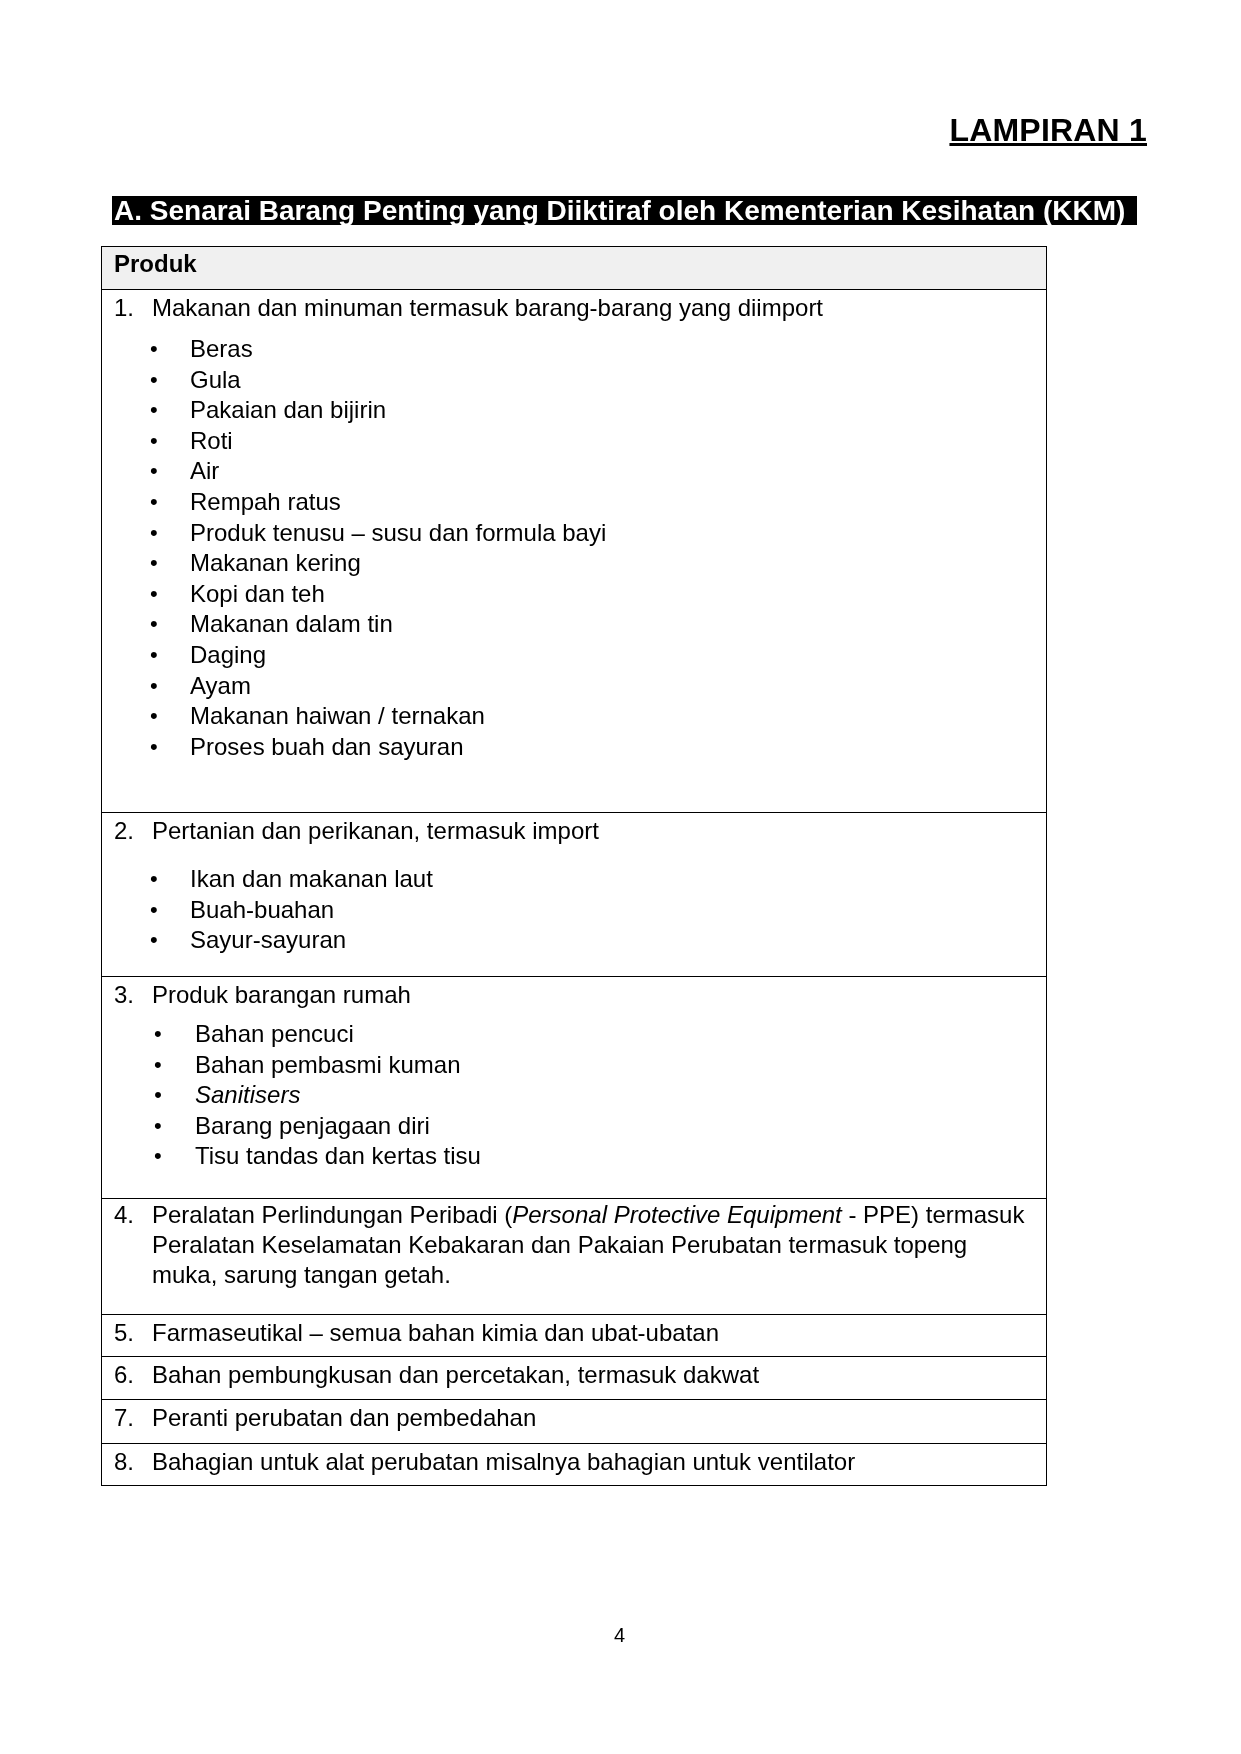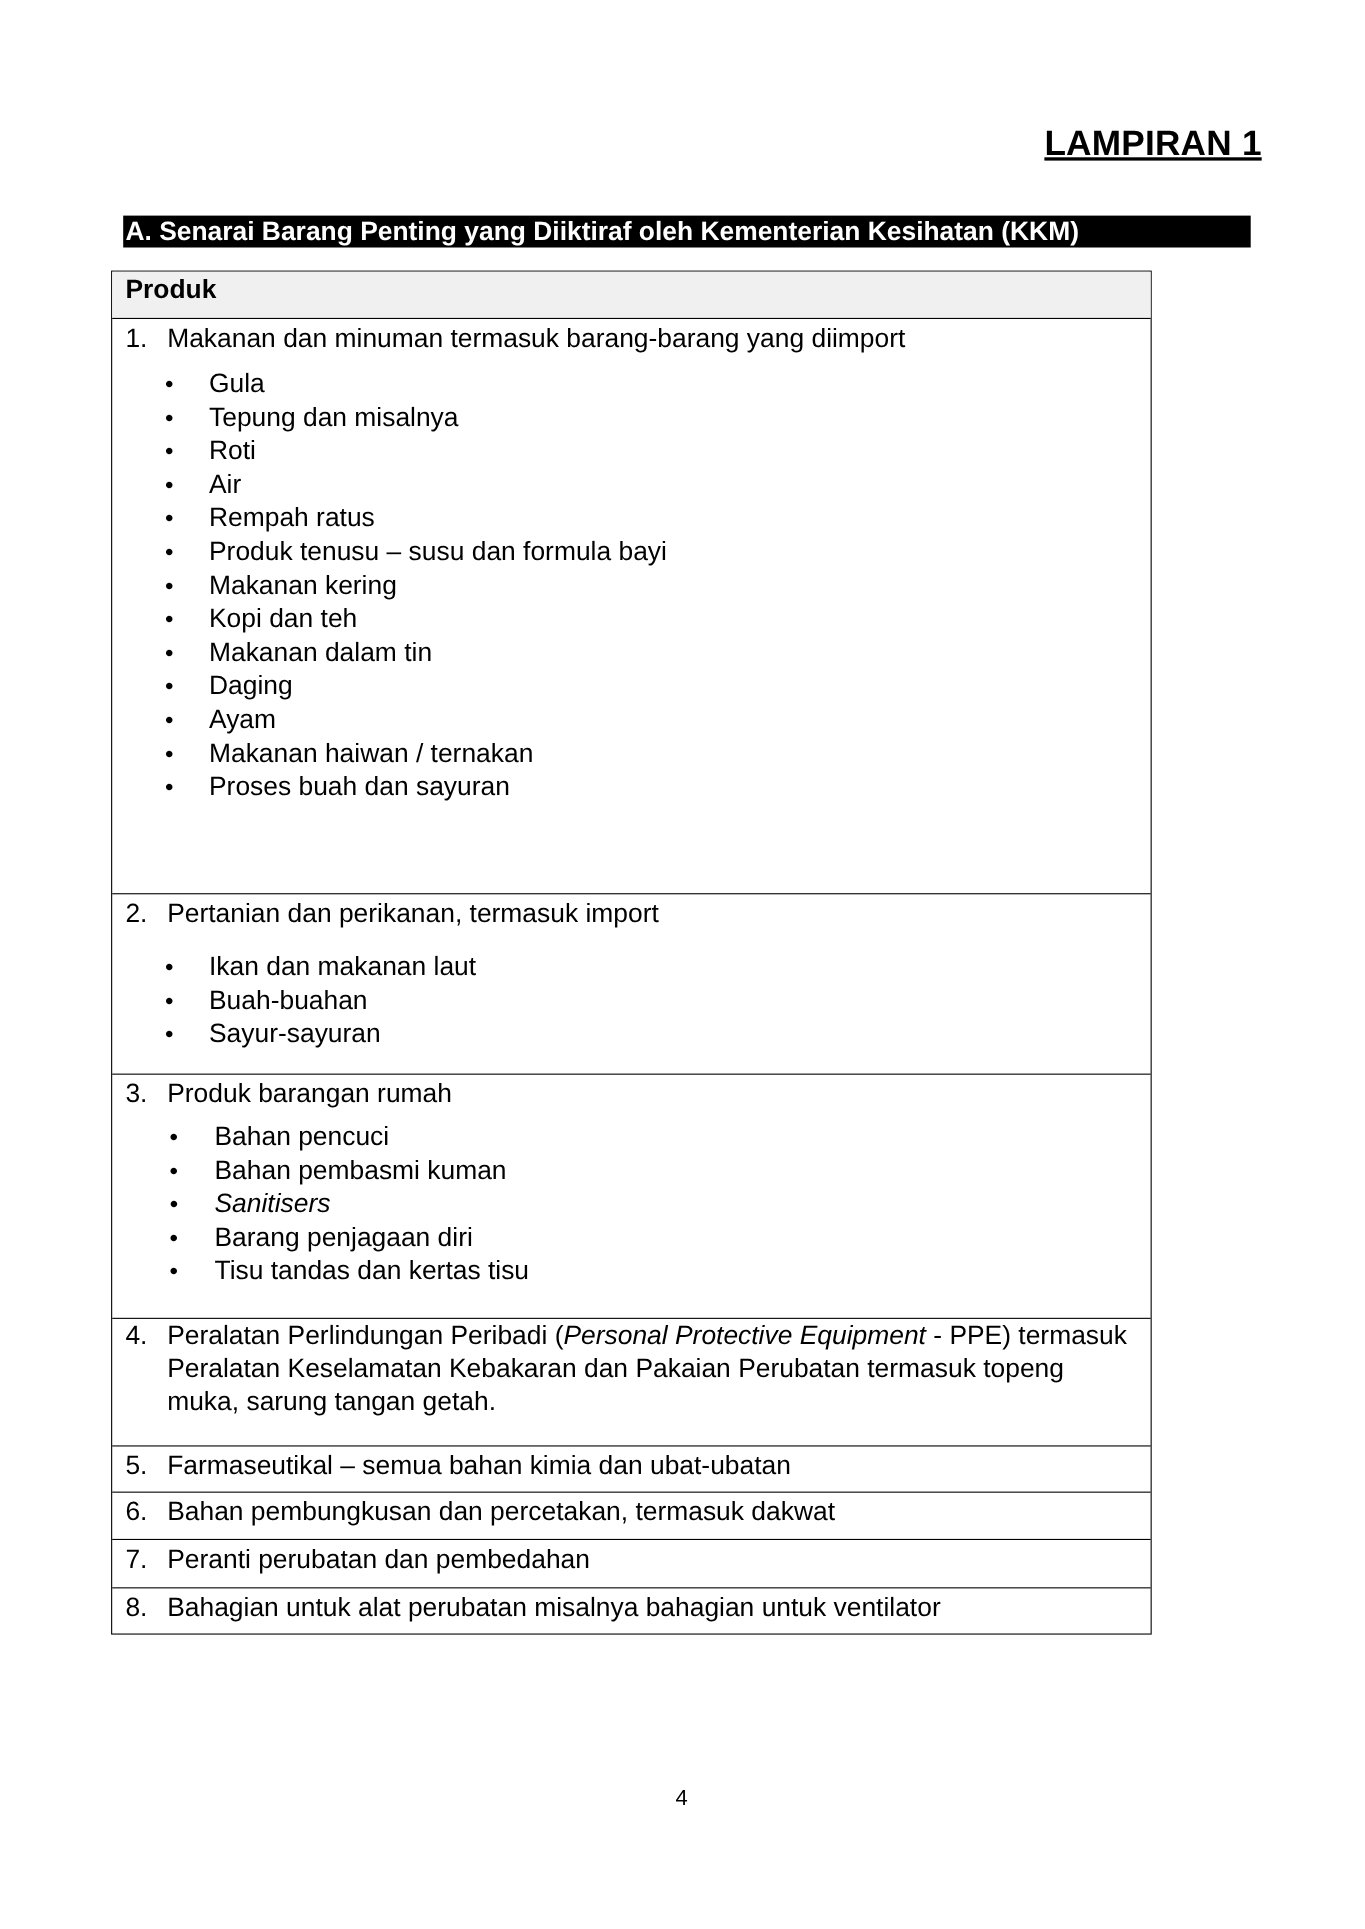--- a/index.html
+++ b/index.html
@@ -1,18 +1,18 @@
 <!DOCTYPE html>
 <html><head>
   <meta charset="utf-8">
   <style>
     html, body { margin:0; padding:0; background:#ffffff; }
     body { width:1241px; height:1754px; position:relative; font-family:"Liberation Sans", sans-serif; color:#000; overflow:hidden; }
     .lampiran { position:absolute; right:94px; top:112px; font-size:32px; font-weight:bold; letter-spacing:0.2px;text-decoration:underline; }
-    .section-bar { position:absolute; left:112px; top:196px; width:1025px; height:29px; background:#000; color:#fff; font-size:24px; font-weight:bold; line-height:29px; white-space:nowrap; box-sizing:border-box; padding-left:2px; }
+    .section-bar { position:absolute; left:112px; top:196px; width:1025px; height:29px; background:#000; color:#fff; font-size:28px; font-weight:bold; line-height:29px; white-space:nowrap; box-sizing:border-box; padding-left:2px; }
     .tbl { position:absolute; left:101px; top:246px; width:946px; border:1.5px solid #000; box-sizing:border-box; }
     .row { border-top:1.5px solid #000; box-sizing:border-box; position:relative; }
     .row:first-child { border-top:none; }
     .hdr { background:#f0f0f0; height:42px; font-weight:bold; font-size:24px; padding:3px 0 0 12px; box-sizing:border-box; }
     .item { font-size:24px; line-height:30px; }
     .item-head { display:flex; padding-left:12px; }
     .num { width:38px; flex:none; }
     .txt { flex:1; padding-right:20px; }
     ul { list-style:none; margin:0; padding:0; }
     li { position:relative; padding-left:88px; font-size:24px; line-height:30.6px; }
@@ -30,22 +30,23 @@
 
 <div class="tbl">
   <div class="row hdr">Produk</div>
 
   <div class="row item" style="height:523px;">
     <div class="item-head" style="padding-top:3px;">
       <span class="num">1.</span>
       <span class="txt">Makanan dan minuman termasuk barang-barang yang diimport</span>
     </div>
     <ul style="margin-top:11px;">
+      <li>Beras</li>
       <li>Gula</li>
-      <li>Tepung dan misalnya</li>
+      <li>Pakaian dan bijirin</li>
       <li>Roti</li>
       <li>Air</li>
       <li>Rempah ratus</li>
       <li>Produk tenusu – susu dan formula bayi</li>
       <li>Makanan kering</li>
       <li>Kopi dan teh</li>
       <li>Makanan dalam tin</li>
       <li>Daging</li>
       <li>Ayam</li>
       <li>Makanan haiwan / ternakan</li>

